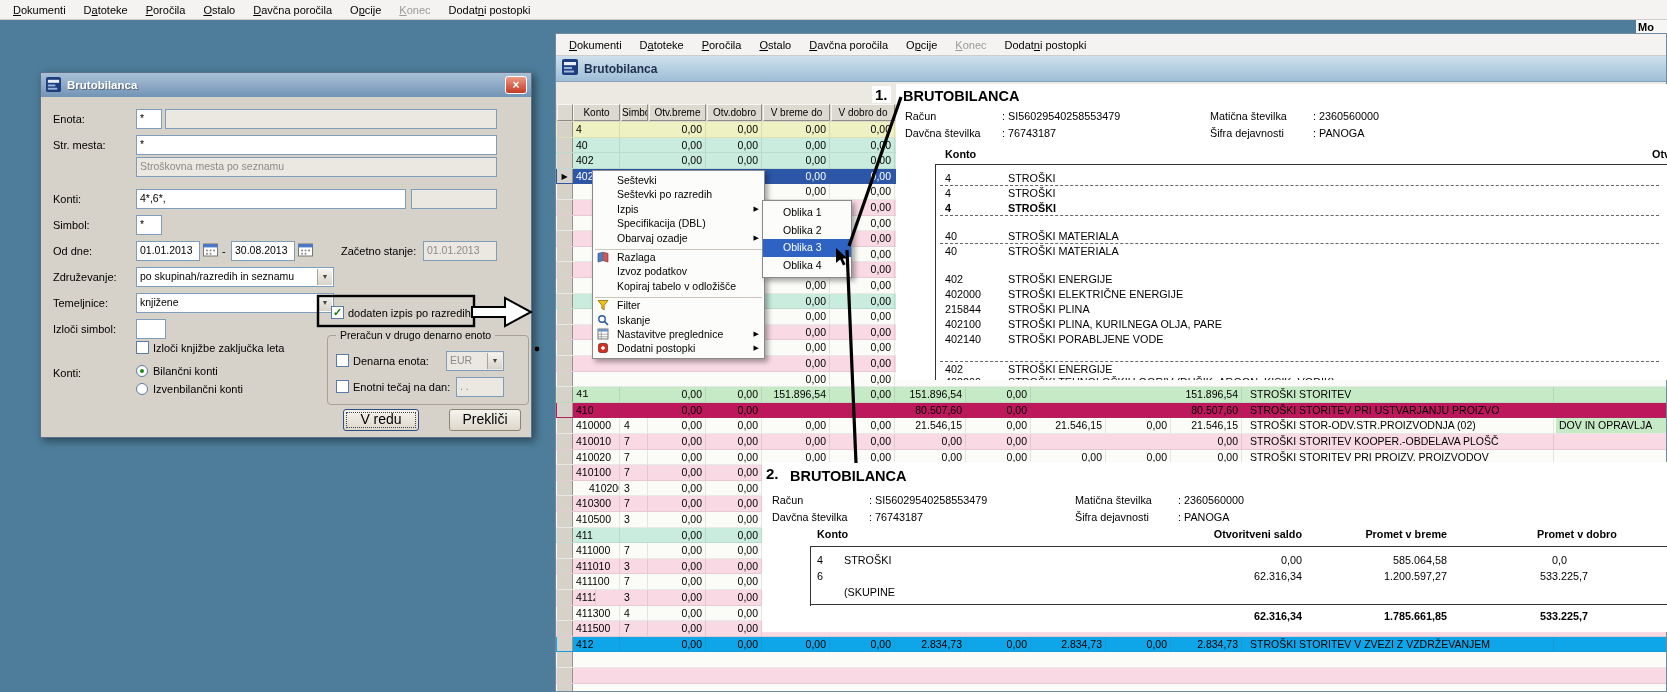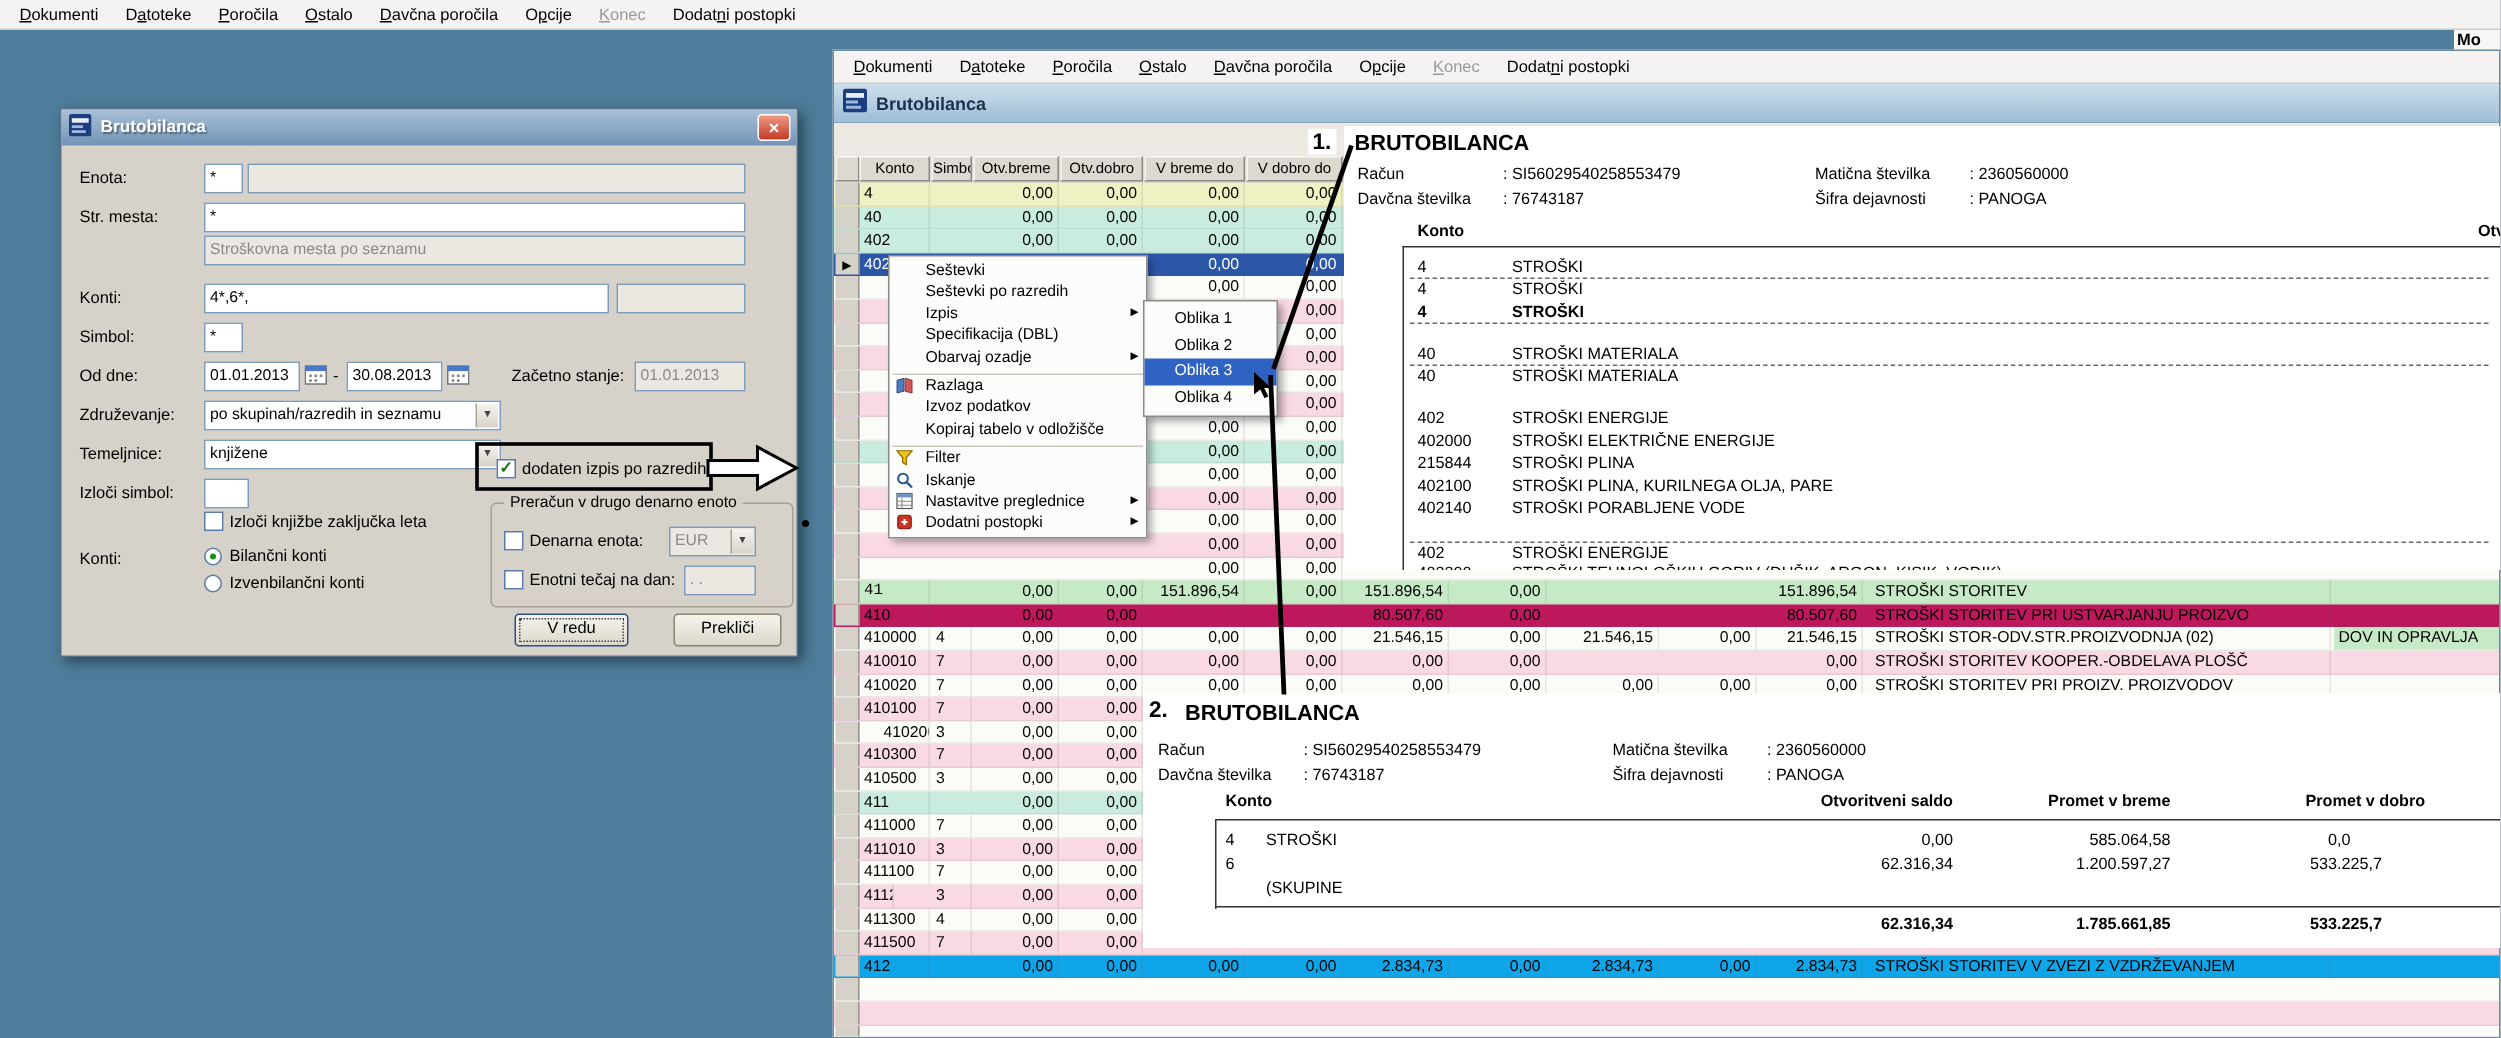--- a/index.html
+++ b/index.html
@@ -18,21 +18,21 @@
   .closebtn{position:absolute;right:4px;top:3px;width:22px;height:18px;background:linear-gradient(#ef9a84,#c23a26);border:1px solid #fff;border-radius:3px;color:#fff;font-weight:bold;text-align:center;line-height:16px;font-size:12px}
   .dlabel{position:absolute;font-size:11px;white-space:nowrap}
   .field{position:absolute;background:#fff;border:1px solid #7f9db9;font-size:10.5px;line-height:17px;padding:0 3px;overflow:hidden;white-space:nowrap;height:20px}
   .field.dis{background:#ebe8e1;color:#8a8a8a}
   .selarrow{position:absolute;right:1px;top:1px;bottom:1px;width:15px;background:linear-gradient(#f6f4f0,#d8d3c9);border-left:1px solid #a9a49a;text-align:center;font-size:7px;line-height:16px;color:#444}
   .cb{position:absolute;width:13px;height:13px;background:#fff;border:1px solid #5a7aa8;text-align:center;line-height:11px;font-size:11px;font-weight:bold;color:#1a7a1a}
   .radio{position:absolute;width:12px;height:12px;border:1px solid #5a7aa8;border-radius:50%;background:#fff}
   .radio .dot{position:absolute;left:3px;top:3px;width:4px;height:4px;border-radius:50%;background:#1a8a1a}
   .groupbox{position:absolute;border:1px solid #a8a195;border-radius:4px}
   .legend{position:absolute;top:-7px;left:8px;background:#d6d2c9;padding:0 4px;font-size:10.5px;white-space:nowrap}
-  .btn{position:absolute;background:linear-gradient(#f6f4ee,#dcd7cb);border:1px solid #8a8573;border-radius:3px;text-align:center;line-height:19px;font-size:11px}
+  .btn{position:absolute;background:linear-gradient(#f6f4ee,#dcd7cb);border:1px solid #8a8573;border-radius:3px;text-align:center;line-height:19px;font-size:14px}
   .btn.default{border:1px solid #2c4f8a;outline:1px dotted #444;outline-offset:-4px}
   
   #rwindow{left:555px;top:33px;width:1112px;height:659px;background:#ece9e2;border:1px solid #6e8ba0;z-index:5;overflow:hidden}
   #winmenu{left:0;top:0;width:100%;height:22px}
   #wtitle{position:absolute;left:0;top:22px;width:100%;height:26px;background:linear-gradient(#cfe0ec,#9dbed7);display:flex;align-items:center;gap:6px;padding-left:6px;border-bottom:1px solid #87a5bc;font-weight:bold;color:#1e2f4d;font-size:12px}
   #thead{position:absolute;left:0;top:70px;width:100%;height:18px;background:#dcd9d1}
   .hcell{position:absolute;top:0;height:17px;background:#dcd9d1;border:1px solid;border-color:#f6f5f2 #8f8b83 #8f8b83 #f6f5f2;font-size:10px;text-align:center;line-height:15px;overflow:hidden;white-space:nowrap}
   #trows{position:absolute;left:0;top:88px;width:100%;height:571px;background:#f5f3ef}
   .trow{position:absolute;left:0;width:1112px;height:15.6px;border-bottom:1px solid rgba(100,100,100,.12)}
   .trow.sel{color:#fff}

